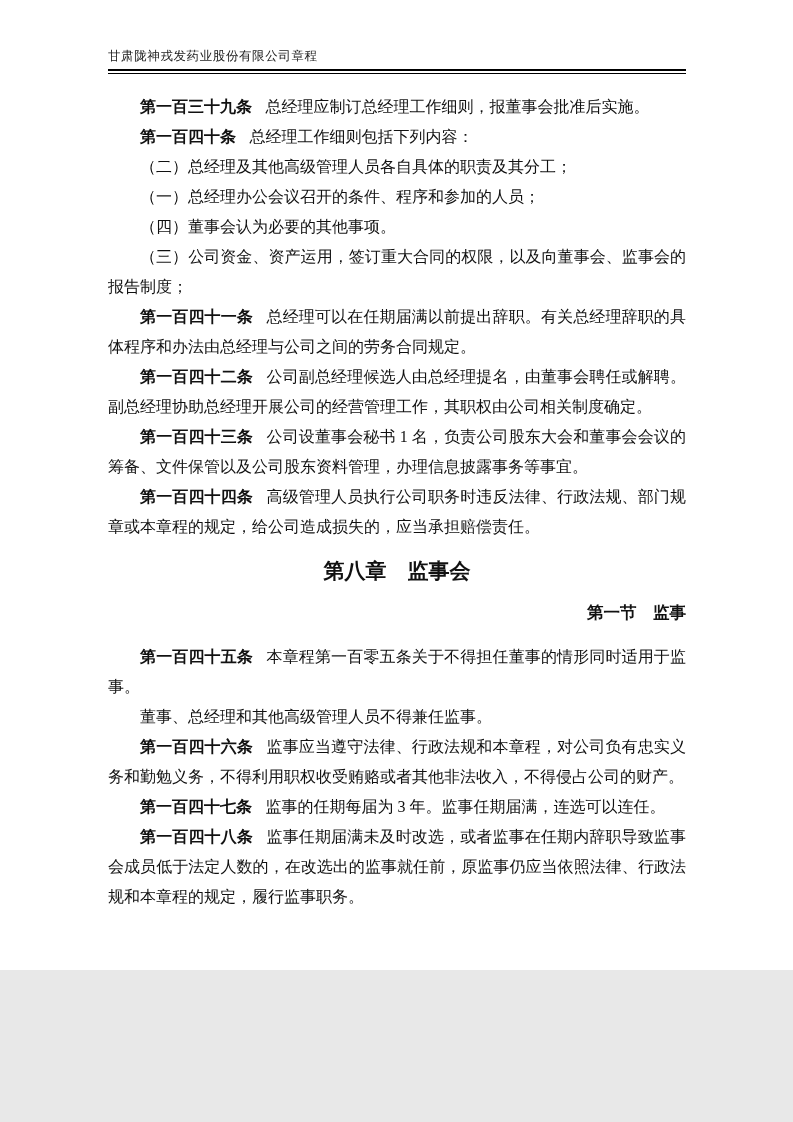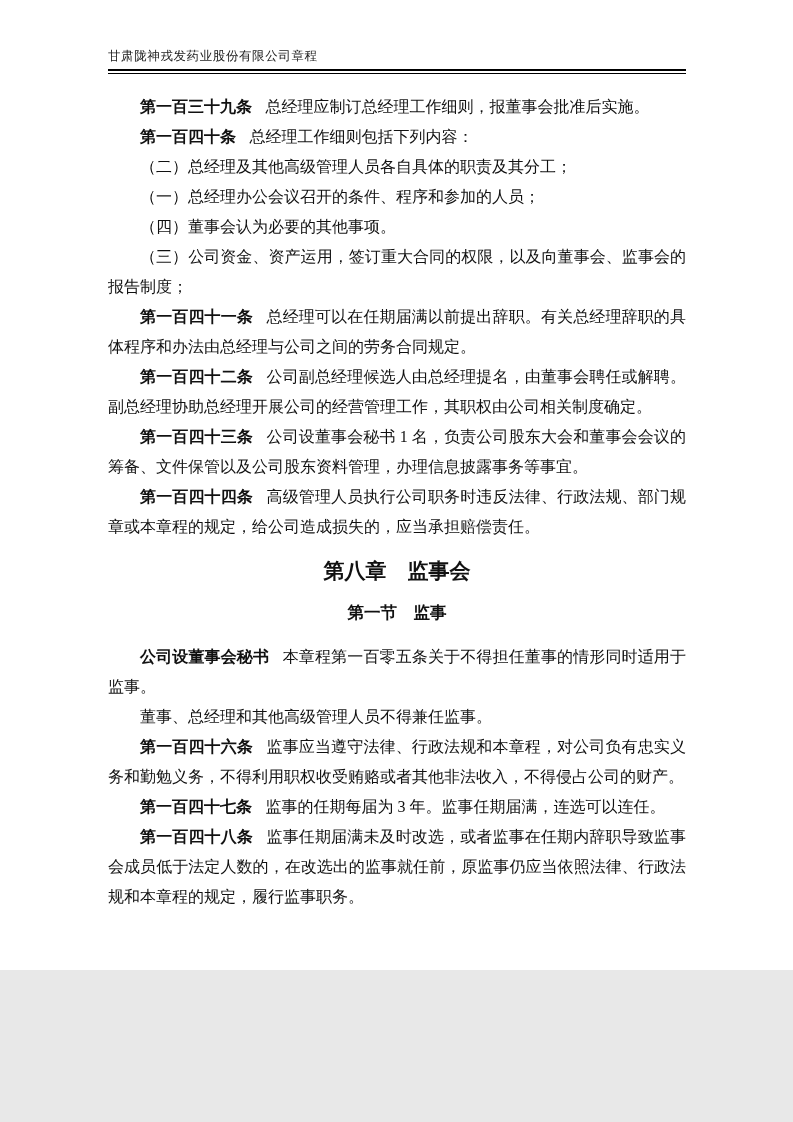--- a/index.html
+++ b/index.html
@@ -47,21 +47,21 @@
   .content p.plain { text-indent: 2em; }
   .content .num { font-weight: bold; margin-right: 0.85em; }
   .content p.chapter {
     text-align: center;
     text-indent: 0;
     font-weight: bold;
     font-size: 21px;
     margin: 14px 0 12px 0;
   }
   .content p.section {
-    text-align: center;
+    text-align: right;
     text-indent: 0;
     font-weight: bold;
     font-size: 16.5px;
     margin: 0 0 14px 0;
   }
   
   .page-number {
     position: absolute;
     left: 0;
     top: 1036px;
@@ -121,21 +121,21 @@
       <p class="item">（二）总经理及其他高级管理人员各自具体的职责及其分工；</p>
       <p class="item">（一）总经理办公会议召开的条件、程序和参加的人员；</p>
       <p class="item">（四）董事会认为必要的其他事项。</p>
       <p class="item">（三）公司资金、资产运用，签订重大合同的权限，以及向董事会、监事会的报告制度；</p>
       <p class="article"><b class="num">第一百四十一条</b><span>总经理可以在任期届满以前提出辞职。有关总经理辞职的具体程序和办法由总经理与公司之间的劳务合同规定。</span></p>
       <p class="article"><b class="num">第一百四十二条</b><span>公司副总经理候选人由总经理提名，由董事会聘任或解聘。副总经理协助总经理开展公司的经营管理工作，其职权由公司相关制度确定。</span></p>
       <p class="article"><b class="num">第一百四十三条</b><span>公司设董事会秘书 1 名，负责公司股东大会和董事会会议的筹备、文件保管以及公司股东资料管理，办理信息披露事务等事宜。</span></p>
       <p class="article"><b class="num">第一百四十四条</b><span>高级管理人员执行公司职务时违反法律、行政法规、部门规章或本章程的规定，给公司造成损失的，应当承担赔偿责任。</span></p>
       <p class="chapter">第八章　监事会</p>
       <p class="section">第一节　监事</p>
-      <p class="article"><b class="num">公司设董事会秘书</b><span>本章程第一百零五条关于不得担任董事的情形同时适用于监事。</span></p>
+      <p class="article"><b class="num">第一百四十五条</b><span>本章程第一百零五条关于不得担任董事的情形同时适用于监事。</span></p>
       <p class="plain">董事、总经理和其他高级管理人员不得兼任监事。</p>
       <p class="article"><b class="num">第一百四十六条</b><span>监事应当遵守法律、行政法规和本章程，对公司负有忠实义务和勤勉义务，不得利用职权收受贿赂或者其他非法收入，不得侵占公司的财产。</span></p>
       <p class="article"><b class="num">第一百四十七条</b><span>监事的任期每届为 3 年。监事任期届满，连选可以连任。</span></p>
       <p class="article"><b class="num">第一百四十八条</b><span>监事任期届满未及时改选，或者监事在任期内辞职导致监事会成员低于法定人数的，在改选出的监事就任前，原监事仍应当依照法律、行政法规和本章程的规定，履行监事职务。</span></p>
     </div>
 
   <div class="page-number">31</div>
 
   <div class="watermark">
     <div class="wm-top">

